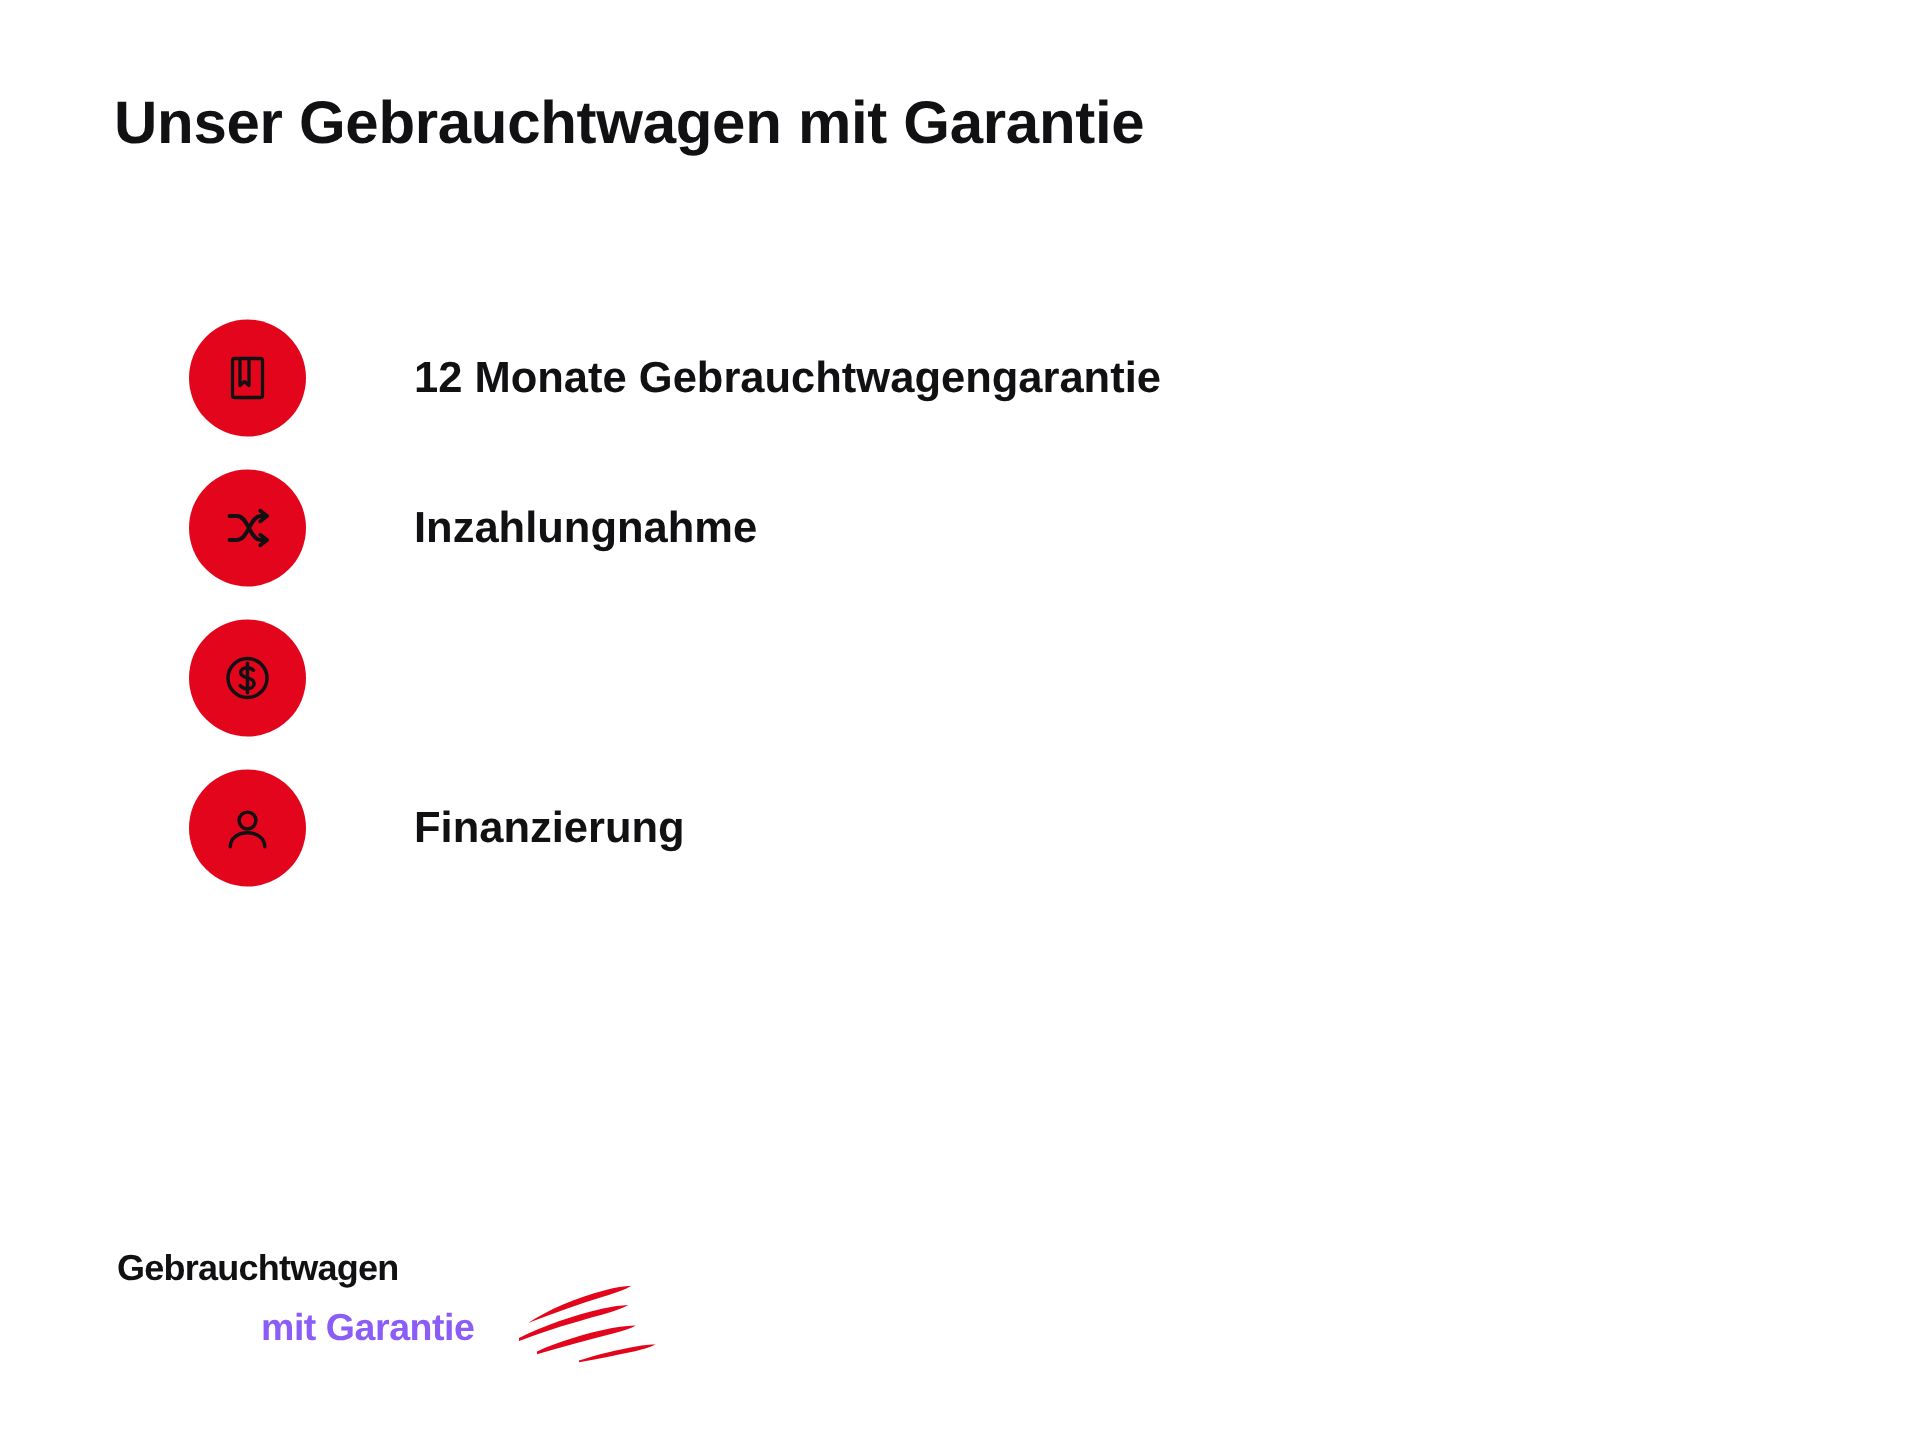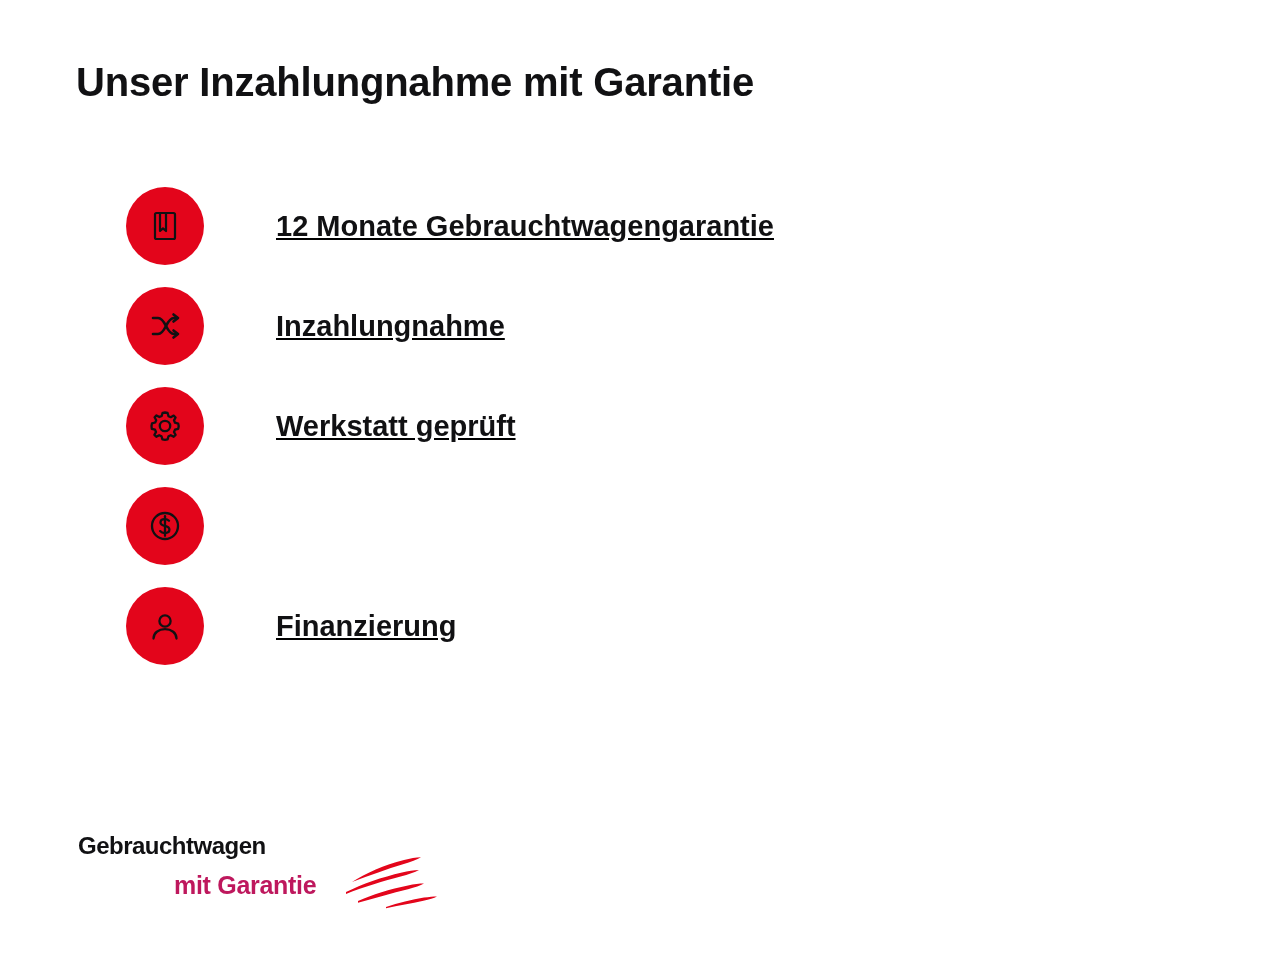--- a/index.html
+++ b/index.html
@@ -26,23 +26,22 @@
     font-size: 40px;
     font-weight: bold;
     line-height: 1.24;
     color: #111113;
     letter-spacing: -0.2px;
   }
   #heading .line { display: block; white-space: pre; }
   #list {
     position: absolute;
     left: 76px;
-    top: 176px;
+    top: 202px;
     width: 1100px;
-    text-decoration: underline;
   }
   .row {
     display: flex;
     align-items: center;
     height: 100px;
   }
   .badge {
     width: 78px;
     height: 78px;
     border-radius: 50%;
@@ -75,41 +74,41 @@
     letter-spacing: -0.5px;
     line-height: 1;
     position: absolute;
     left: 0;
     top: 6px;
     white-space: nowrap;
   }
   #logo .l2 {
     font-size: 25px;
     font-weight: bold;
-    color: #be185d;
+    color: #8b5cf6;
     letter-spacing: -0.3px;
     line-height: 1;
     position: absolute;
     left: 96px;
     top: 45px;
     white-space: nowrap;
   }
   #logo .swoosh {
     position: absolute;
     left: 266px;
     top: 20px;
   }
 </style>
 </head>
 <body>
 
 <div id="page">
 
   <div id="heading">
-    <span class="line">Unser Inzahlungnahme mit Garantie</span>
+    <span class="line">Unser Gebrauchtwagen mit Garantie</span>
   </div>
 
   <div id="list">
 
     <div class="row">
       <div class="badge">
         <span>
           <svg width="40" height="40" viewBox="0 0 40 40" fill="none" stroke="#111113" stroke-width="2.2" stroke-linecap="round" stroke-linejoin="round">
             <rect x="10" y="7" width="20" height="26" rx="1.5"></rect>
             <path d="M15 7v18l3-2.6 3 2.6V7"></path>
@@ -127,31 +126,20 @@
             <path d="M9 29h5c3.5 0 5.5-3 8-8s4.5-8 8-8h3"></path>
             <path d="M29.5 9.5L34 13l-4.5 3.5"></path>
             <path d="M29.5 25.5L34 29l-4.5 3.5"></path>
           </svg>
         </span>
       </div>
       <div class="row-label">Inzahlungnahme</div>
     </div>
 
 
-    <div class="row">
-      <div class="badge">
-        <span>
-          <svg width="44" height="44" viewBox="0 0 44 44" fill="none" stroke="#111113" stroke-width="2.3" stroke-linecap="round" stroke-linejoin="round">
-            <path d="M22 8.5l2.6.5.9 3.2 2.3 1 2.9-1.6 1.9 1.9-1.6 2.9 1 2.3 3.2.9.5 2.6-.5 2.6-3.2.9-1 2.3 1.6 2.9-1.9 1.9-2.9-1.6-2.3 1-.9 3.2-2.6.5-2.6-.5-.9-3.2-2.3-1-2.9 1.6-1.9-1.9 1.6-2.9-1-2.3-3.2-.9L8.5 22l.5-2.6 3.2-.9 1-2.3-1.6-2.9 1.9-1.9 2.9 1.6 2.3-1 .9-3.2z"></path>
-            <circle cx="22" cy="22" r="5.2"></circle>
-          </svg>
-        </span>
-      </div>
-      <div class="row-label">Werkstatt geprüft</div>
-    </div>
 
     <div class="row">
       <div class="badge">
         <span>
           <svg width="44" height="44" viewBox="0 0 44 44" fill="none" stroke="#111113" stroke-width="2.3" stroke-linecap="round" stroke-linejoin="round">
             <circle cx="22" cy="22" r="13"></circle>
             <path d="M26 16.8c-1.1-1.1-2.6-1.7-4.2-1.7-2.4 0-4.3 1.3-4.3 3.3 0 2.1 1.9 2.9 4.3 3.5 2.6.6 4.6 1.5 4.6 3.7 0 2.2-2.1 3.5-4.6 3.5-1.9 0-3.6-.7-4.7-2"></path>
             <path d="M22 12.2v19.6"></path>
           </svg>
         </span>

